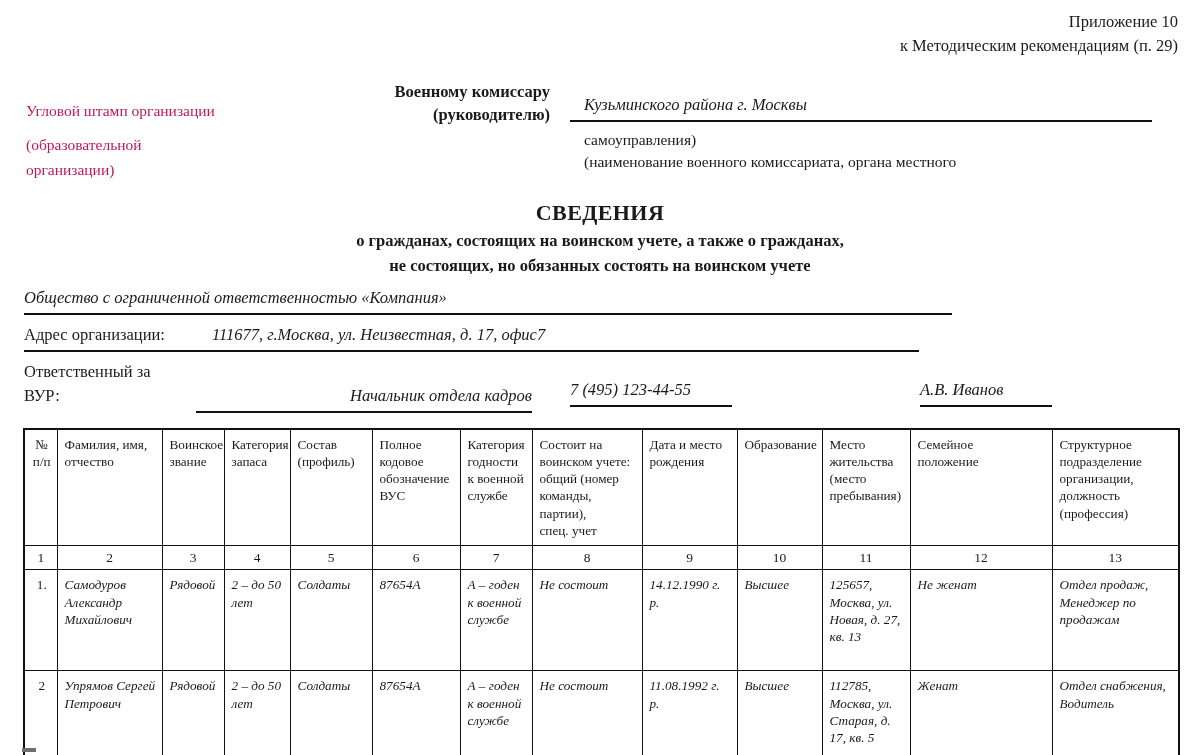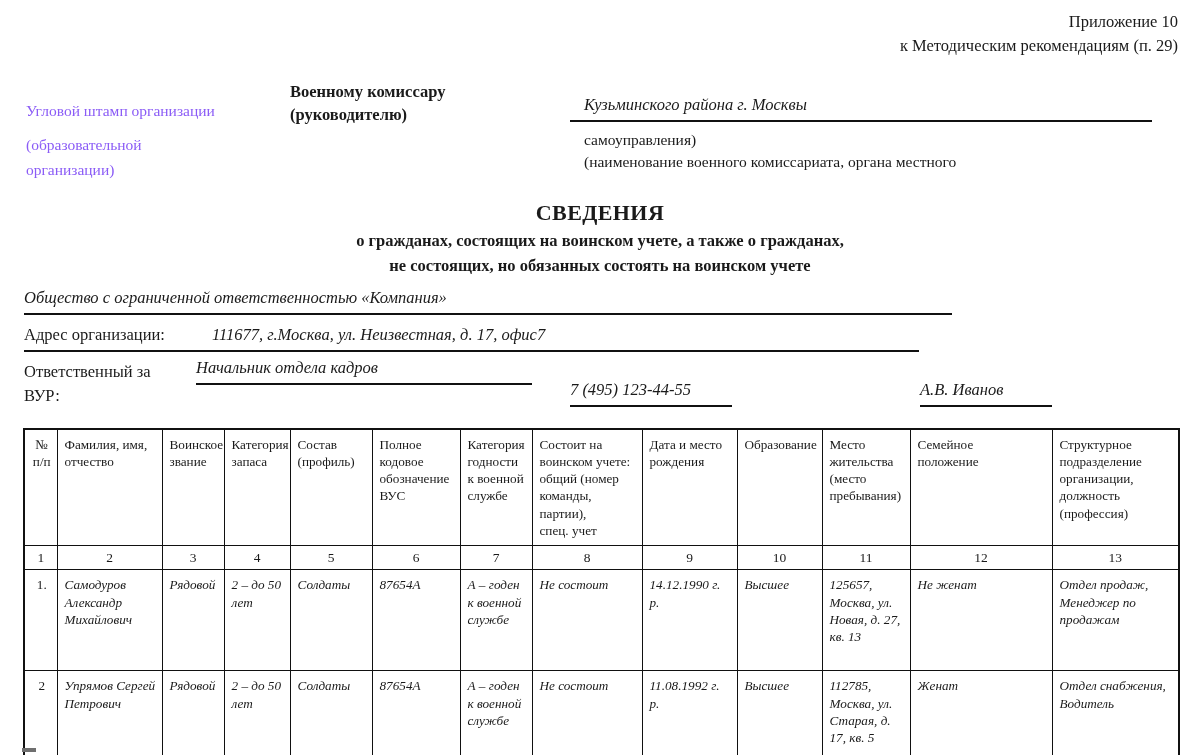--- a/index.html
+++ b/index.html
@@ -32,32 +32,33 @@
   }
 
   
   .stamp-block {
     position: absolute;
     left: 26px;
     top: 98px;
     width: 250px;
     font-size: 15.5px;
     line-height: 1.62;
-    color: #8b5cf6;
+    color: #be185d;
   }
   .stamp-block .l2 { margin-top: 9px; }
 
   .commissar {
     position: absolute;
     left: 290px;
     top: 80px;
     width: 260px;
     font-size: 16.5px;
     font-weight: bold;
     line-height: 1.42;
+    text-align: right;
   }
 
   .comm-name-wrap {
     position: absolute;
     left: 570px;
     top: 95px;
     width: 582px;
   }
   .comm-name {
     font-style: italic;
@@ -121,21 +122,21 @@
     width: 160px;
   }
   .resp-field {
     position: absolute;
     border-bottom: 2px solid #111;
     font-style: italic;
     font-size: 16.5px;
     padding-bottom: 5px;
     text-align: left;
   }
-  .resp-pos   { left: 196px; top: 358px; width: 336px; }
+  .resp-pos   { left: 196px; top: 386px; width: 336px; text-align: right; }
   .resp-phone { left: 570px; top: 380px; width: 162px; }
   .resp-sign  { left: 920px; top: 380px; width: 132px; }
 
   
   .tbl-wrap {
     position: absolute;
     left: 23px;
     top: 428px;
     width: 1155px;
   }

